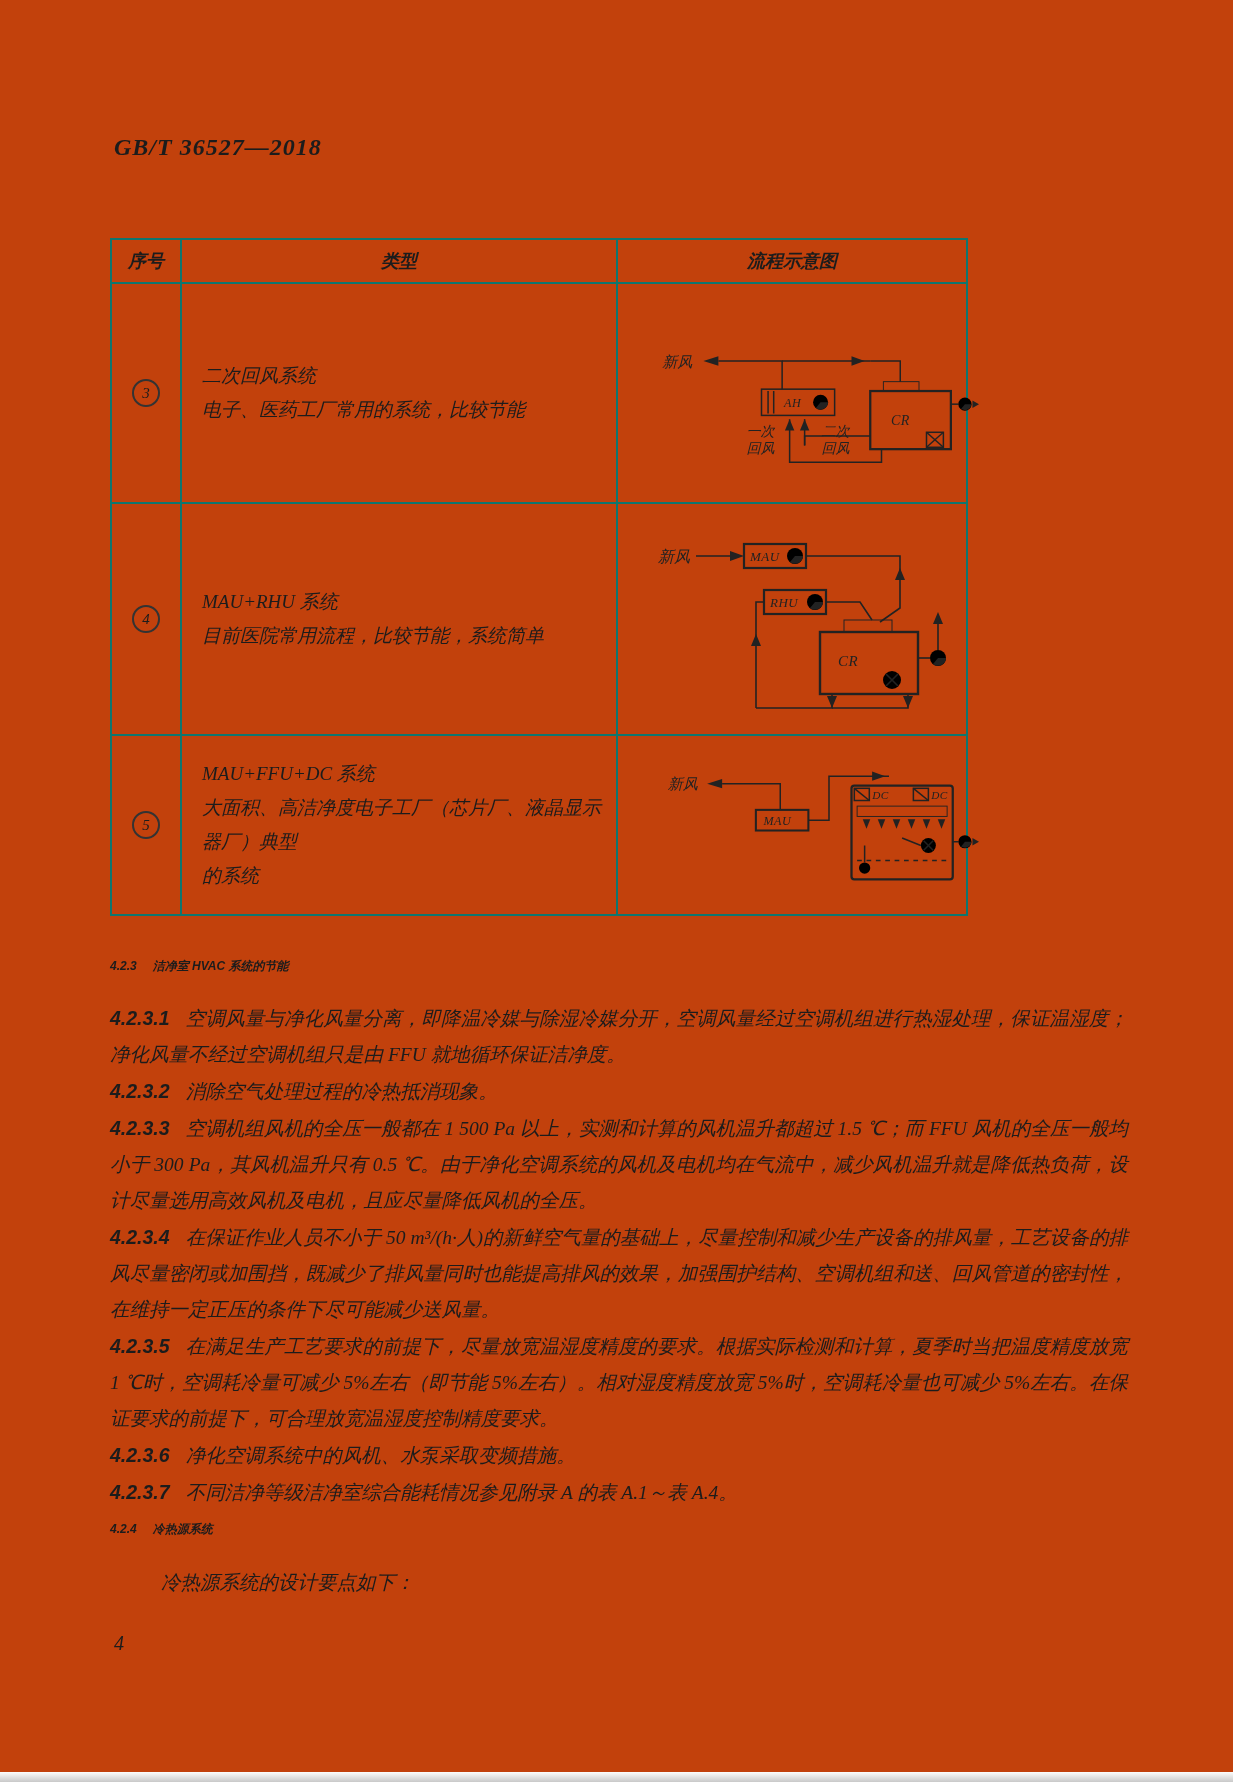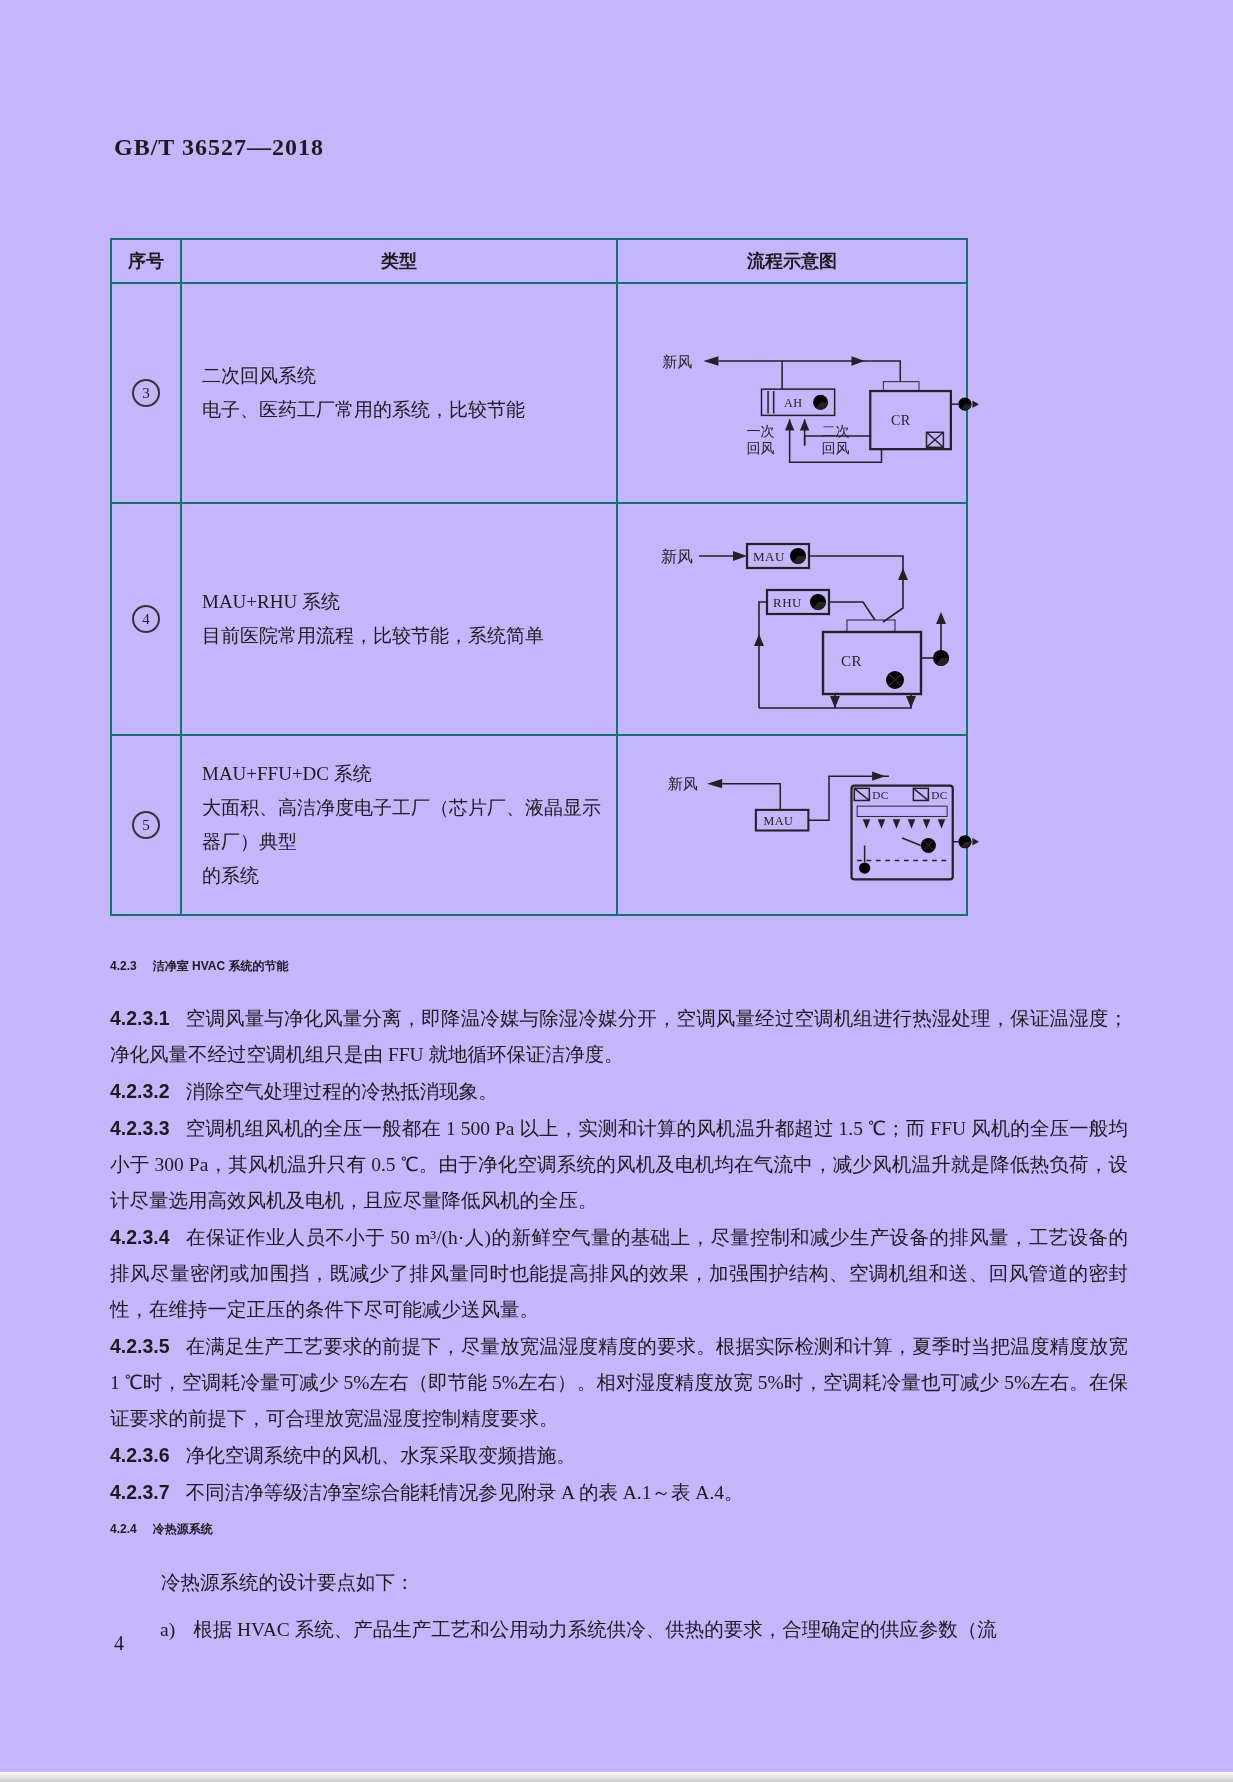--- a/index.html
+++ b/index.html
@@ -1,32 +1,33 @@
 <!DOCTYPE html>
 <html><head>
 <meta charset="utf-8">
 <style>
   html,body{margin:0;padding:0;background:#e8e8e8;}
   .page{
     position:relative;width:1233px;height:1782px;margin:0 auto;
-    background:#c4b5fd;font-family:"Liberation Serif",serif;color:#1c1c1c;
+    background:#c2410c;font-family:"Liberation Serif",serif;color:#1c1c1c;
     overflow:hidden;
+    font-style:italic;
   }
   .scan-edge{position:absolute;left:0;bottom:0;width:100%;height:10px;background:linear-gradient(#fdfdfc,#c9c9c9);}
   .doc-number{position:absolute;left:114px;top:134px;font-size:24px;font-weight:bold;letter-spacing:1px;}
   .table-title{position:absolute;left:110px;top:196px;width:856px;text-align:center;font-size:19px;font-weight:bold;font-family:"Liberation Sans",sans-serif;}
   table.flow{
     position:absolute;left:110px;top:238px;width:856px;border-collapse:collapse;table-layout:fixed;
   }
   table.flow th,table.flow td{border:2px solid #0f766e;vertical-align:middle;}
   table.flow th{height:40px;font-size:18px;font-weight:bold;font-family:"Liberation Sans",sans-serif;}
   td.no-cell{text-align:center;}
   .circle-num{display:inline-flex;width:24px;height:24px;border:2px solid #333;border-radius:50%;align-items:center;justify-content:center;font-size:15px;}
   td.type-cell{padding:10px 10px 10px 20px;font-size:19px;line-height:34px;margin-top:8px;}
-  td.diagram-cell{text-align:right;padding-left:31px;}
+  td.diagram-cell{text-align:center;padding-left:31px;}
   .r3{height:220px;} .r4{height:232px;} .r5{height:180px;}
   svg text{font-family:"Liberation Serif",serif;fill:#222;}
   svg .lbl{font-size:16px;}
   svg .box-lbl{font-size:13px;letter-spacing:0.5px;}
   svg line,svg rect,svg polyline,svg path.wire{stroke:#222;fill:none;}
   svg .thin{stroke-width:1.6;}
   svg polygon{fill:#222;stroke:none;}
   .body-text{position:absolute;left:110px;top:948px;width:1018px;font-size:19.5px;line-height:36px;text-align:justify;}
   .sec-heading{font-family:"Liberation Sans",sans-serif;font-weight:bold;font-size:12px;margin:0 0 16px 0;text-align:left;}
   .sec-heading .snum{margin-right:16px;}
@@ -272,22 +273,19 @@
     <p class="clause"><span class="cnum">4.2.3.4</span><span>在保证作业人员不小于 50 m³/(h·人)的新鲜空气量的基础上，尽量控制和减少生产设备的排风量，工艺设备的排风尽量密闭或加围挡，既减少了排风量同时也能提高排风的效果，加强围护结构、空调机组和送、回风管道的密封性，在维持一定正压的条件下尽可能减少送风量。</span></p>
     <p class="clause"><span class="cnum">4.2.3.5</span><span>在满足生产工艺要求的前提下，尽量放宽温湿度精度的要求。根据实际检测和计算，夏季时当把温度精度放宽 1 ℃时，空调耗冷量可减少 5%左右（即节能 5%左右）。相对湿度精度放宽 5%时，空调耗冷量也可减少 5%左右。在保证要求的前提下，可合理放宽温湿度控制精度要求。</span></p>
     <p class="clause"><span class="cnum">4.2.3.6</span><span>净化空调系统中的风机、水泵采取变频措施。</span></p>
     <p class="clause"><span class="cnum">4.2.3.7</span><span>不同洁净等级洁净室综合能耗情况参见附录 A 的表 A.1～表 A.4。</span></p>
 
     <p class="sec-heading sec2-heading">
       <span class="snum">4.2.4</span><span>冷热源系统</span>
     </p>
 
     <p class="intro">冷热源系统的设计要点如下：</p>
-    <p class="list-item">
-      <span class="item-label">a)</span><span>根据 HVAC 系统、产品生产工艺和公用动力系统供冷、供热的要求，合理确定的供应参数（流</span>
-    </p>
 
   </div>
 
   <div class="page-number">4</div>
 
   <div class="scan-edge"></div>
 </div>
 
 </body></html>

